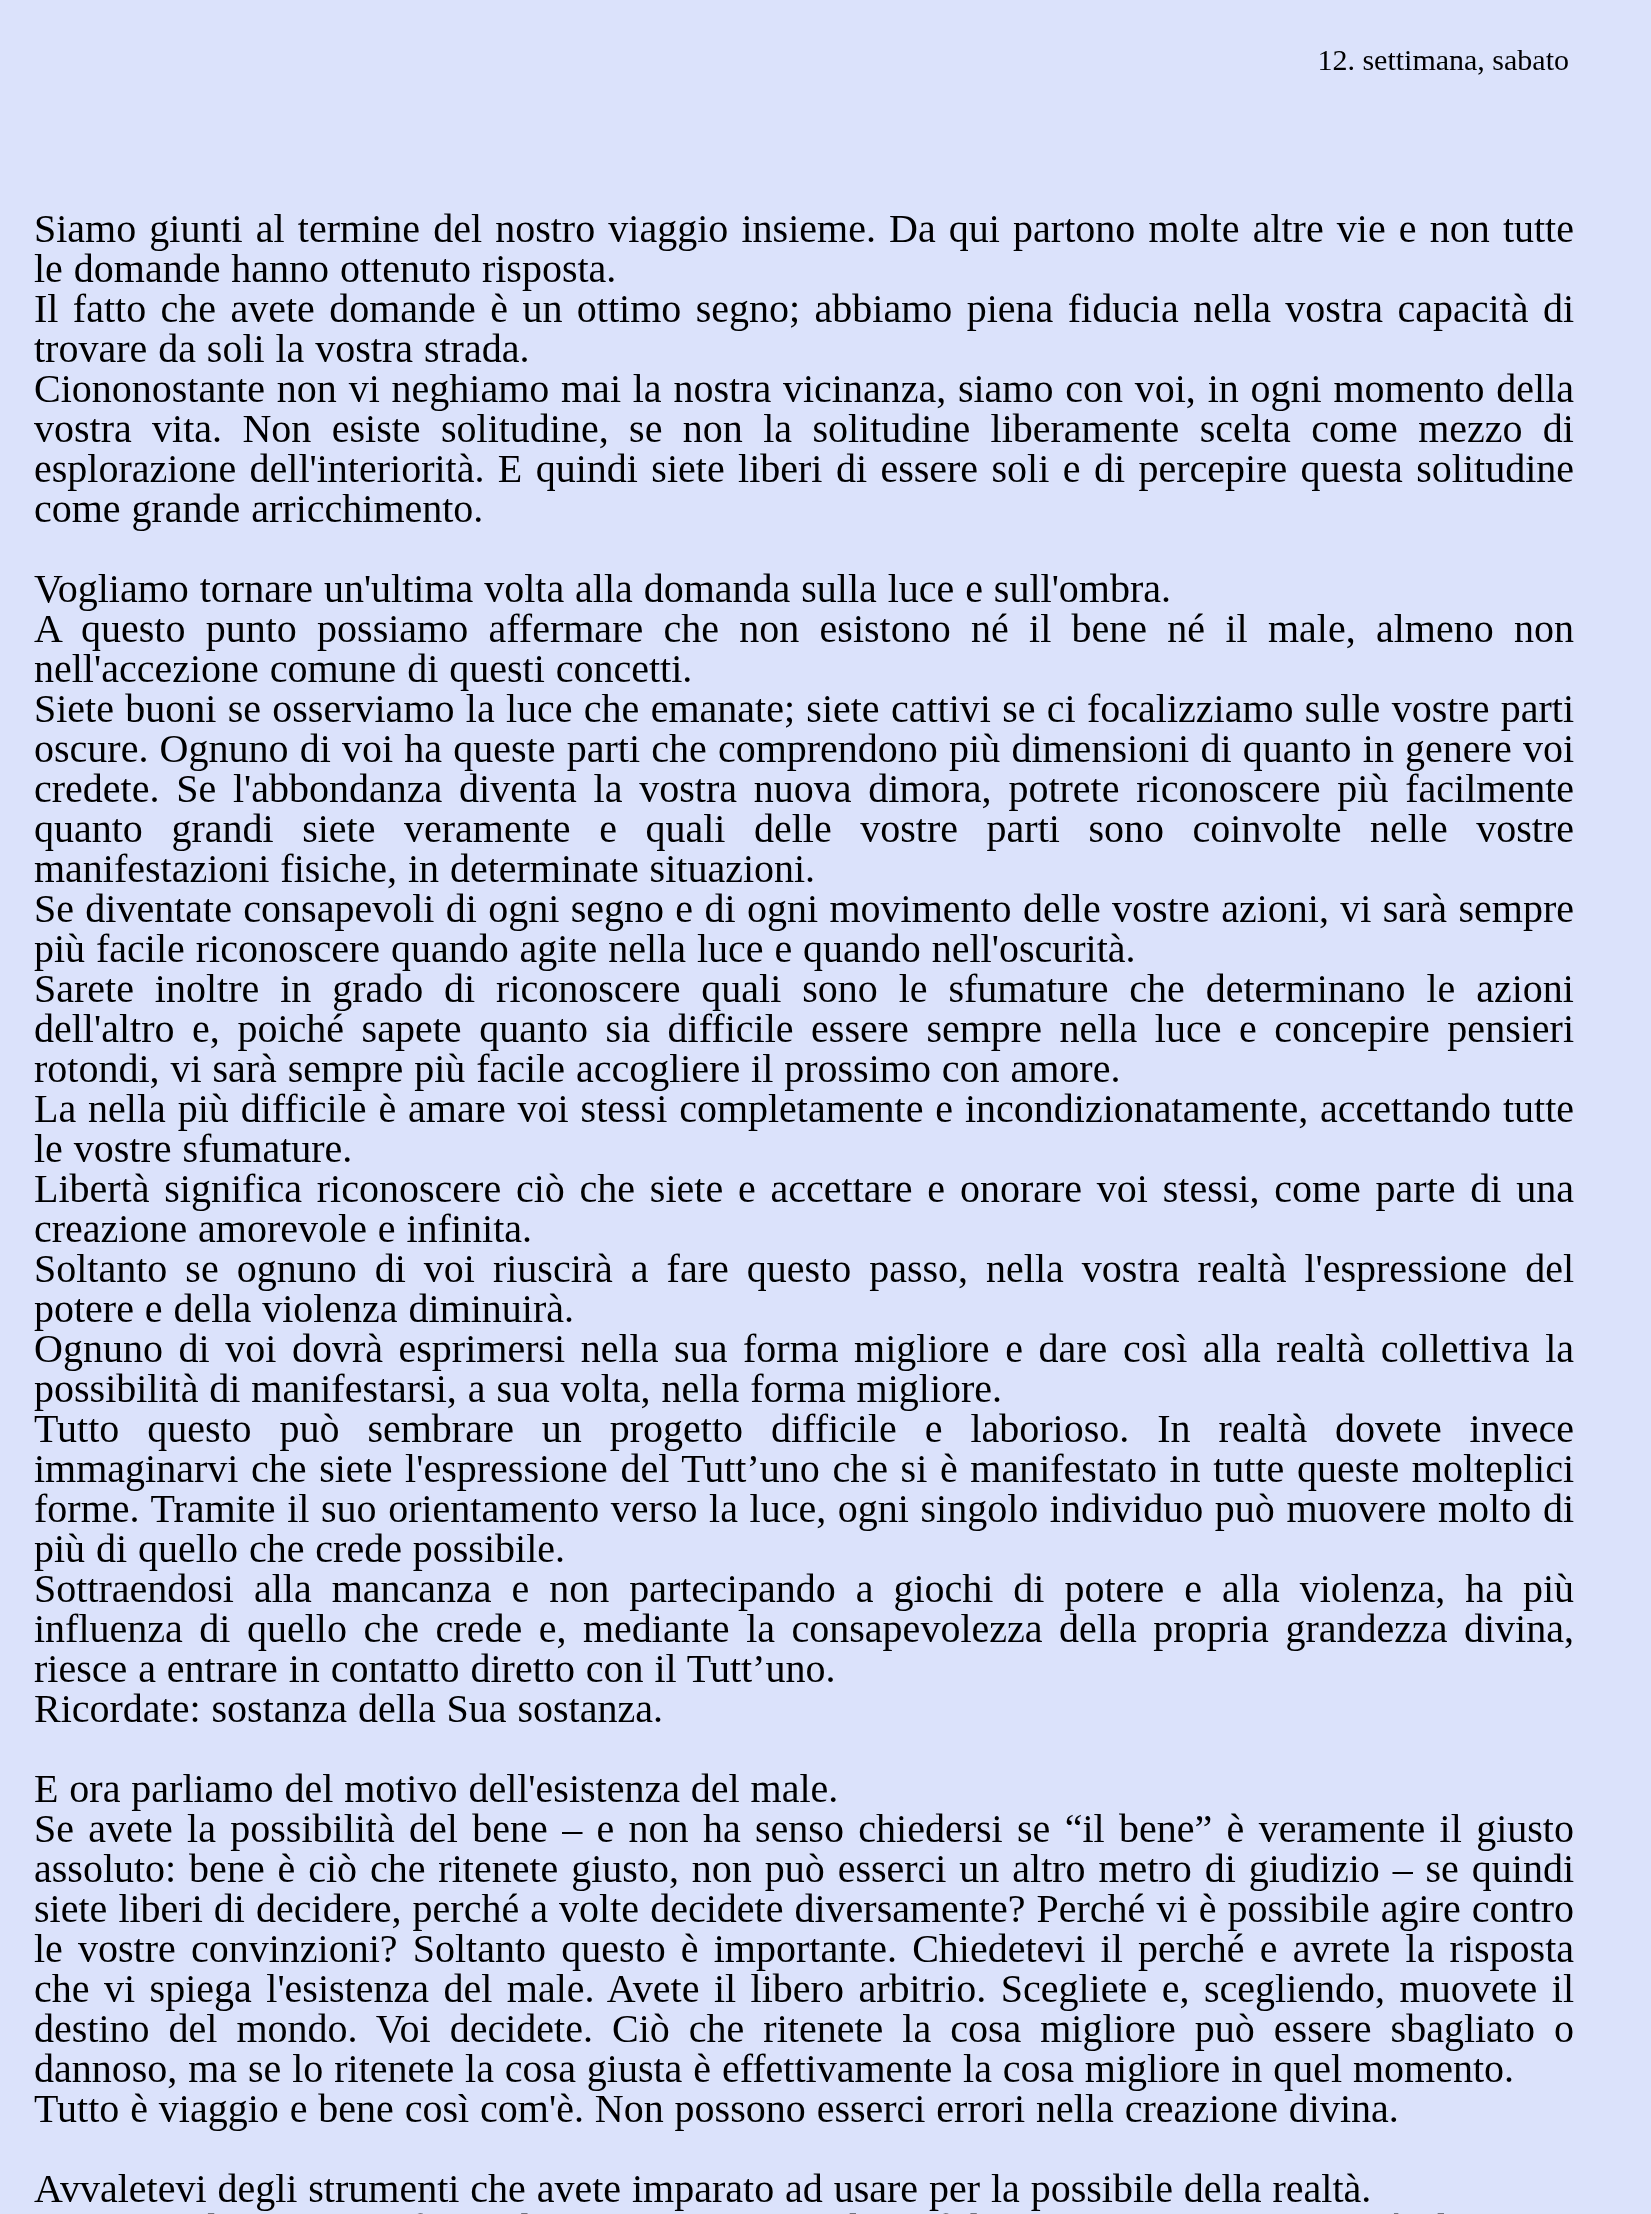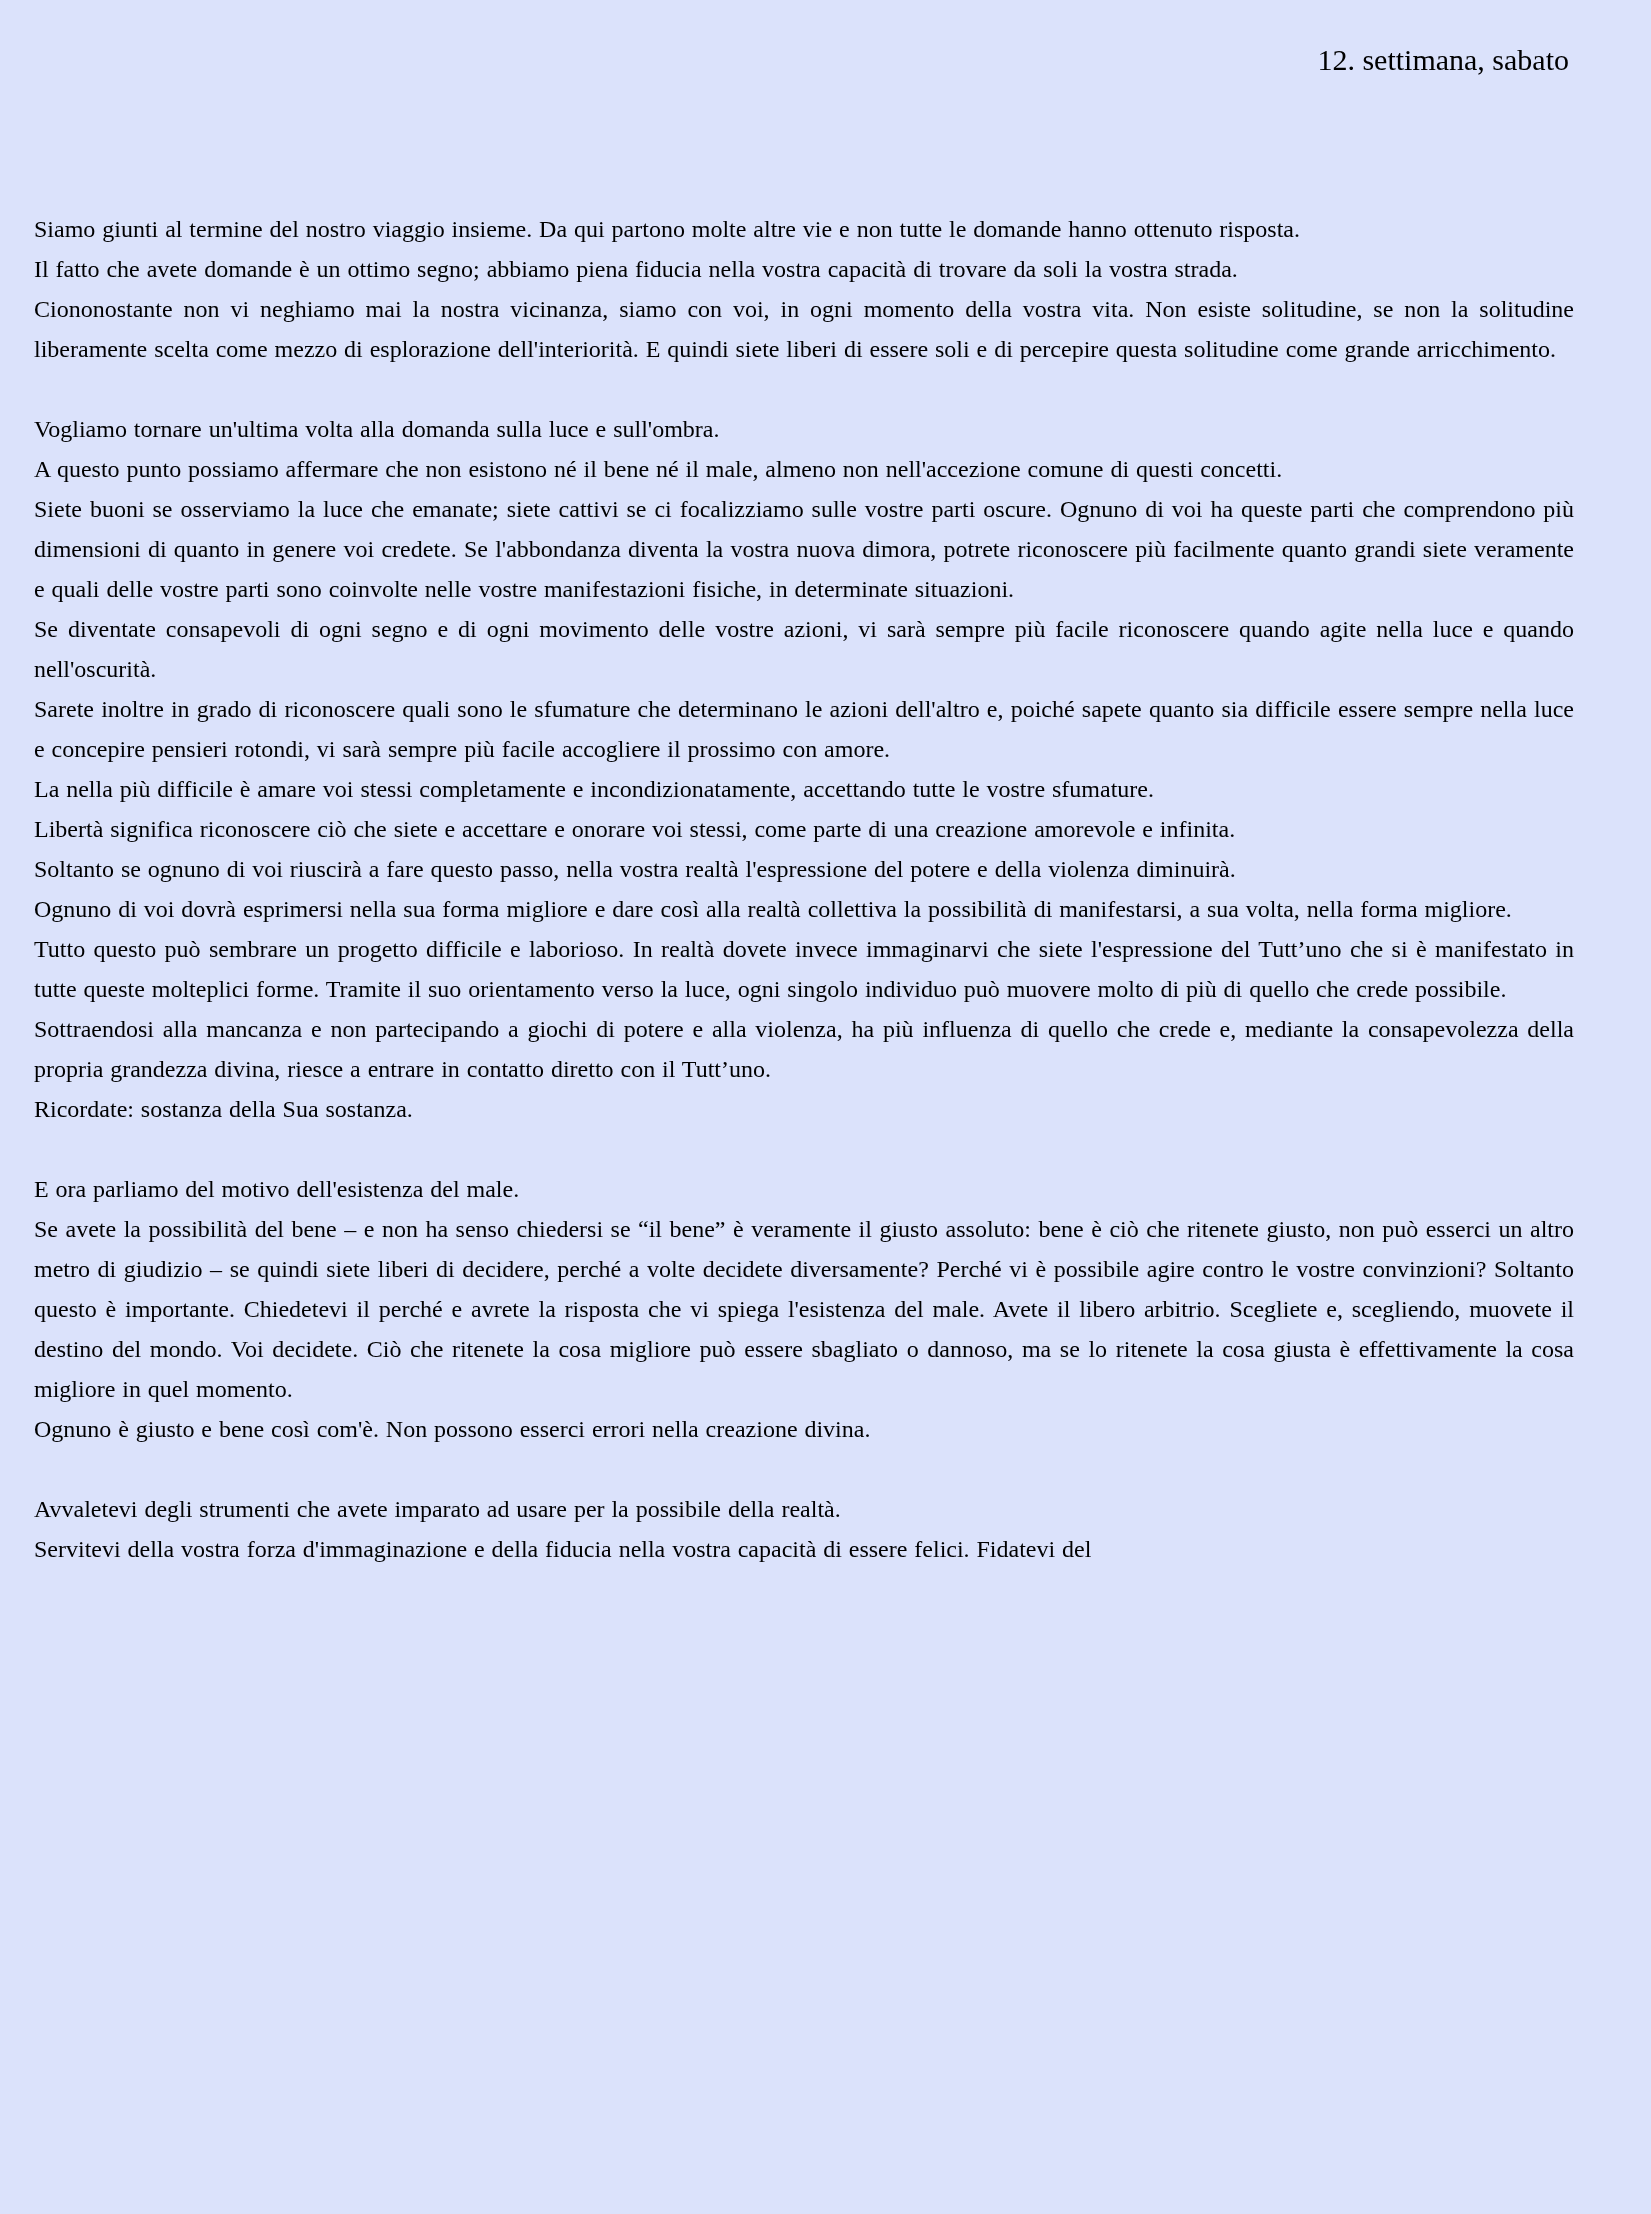--- a/index.html
+++ b/index.html
@@ -26,21 +26,21 @@
   .document-body {
     position: absolute;
     top: 209px;
     left: 34px;
     width: 1540px;
   }
   .text-section { margin: 0; }
   .text-section + .text-section { margin-top: 40px; }
   .text-section p {
     margin: 0;
-    font-size: 24px;
+    font-size: 40px;
     line-height: 40px;
     text-align: justify;
     word-spacing: 0.9px;
   }
 </style>
 </head>
 <body>
 
 <div class="page-header">12. settimana, sabato</div>
 
@@ -60,20 +60,20 @@
       <p>Libertà significa riconoscere ciò che siete e accettare e onorare voi stessi, come parte di una creazione amorevole e infinita.</p>
       <p>Soltanto se ognuno di voi riuscirà a fare questo passo, nella vostra realtà l'espressione del potere e della violenza diminuirà.</p>
       <p>Ognuno di voi dovrà esprimersi nella sua forma migliore e dare così alla realtà collettiva la possibilità di manifestarsi, a sua volta, nella forma migliore.</p>
       <p>Tutto questo può sembrare un progetto difficile e laborioso. In realtà dovete invece immaginarvi che siete l'espressione del Tutt’uno che si è manifestato in tutte queste molteplici forme. Tramite il suo orientamento verso la luce, ogni singolo individuo può muovere molto di più di quello che crede possibile.</p>
       <p>Sottraendosi alla mancanza e non partecipando a giochi di potere e alla violenza, ha più influenza di quello che crede e, mediante la consapevolezza della propria grandezza divina, riesce a entrare in contatto diretto con il Tutt’uno.</p>
       <p>Ricordate: sostanza della Sua sostanza.</p>
     </div>
     <div class="text-section">
       <p>E ora parliamo del motivo dell'esistenza del male.</p>
       <p>Se avete la possibilità del bene – e non ha senso chiedersi se “il bene” è veramente il giusto assoluto: bene è ciò che ritenete giusto, non può esserci un altro metro di giudizio – se quindi siete liberi di decidere, perché a volte decidete diversamente? Perché vi è possibile agire contro le vostre convinzioni? Soltanto questo è importante. Chiedetevi il perché e avrete la risposta che vi spiega l'esistenza del male. Avete il libero arbitrio. Scegliete e, scegliendo, muovete il destino del mondo. Voi decidete. Ciò che ritenete la cosa migliore può essere sbagliato o dannoso, ma se lo ritenete la cosa giusta è effettivamente la cosa migliore in quel momento.</p>
-      <p>Ognuno è giusto e bene così com'è. Non possono esserci errori nella creazione divina.</p>
+      <p>Tutto è viaggio e bene così com'è. Non possono esserci errori nella creazione divina.</p>
     </div>
     <div class="text-section">
       <p>Avvaletevi degli strumenti che avete imparato ad usare per la possibile della realtà.</p>
       <p>Servitevi della vostra forza d'immaginazione e della fiducia nella vostra capacità di essere felici. Fidatevi del</p>
     </div>
   </div>
 
 
 </body></html>

